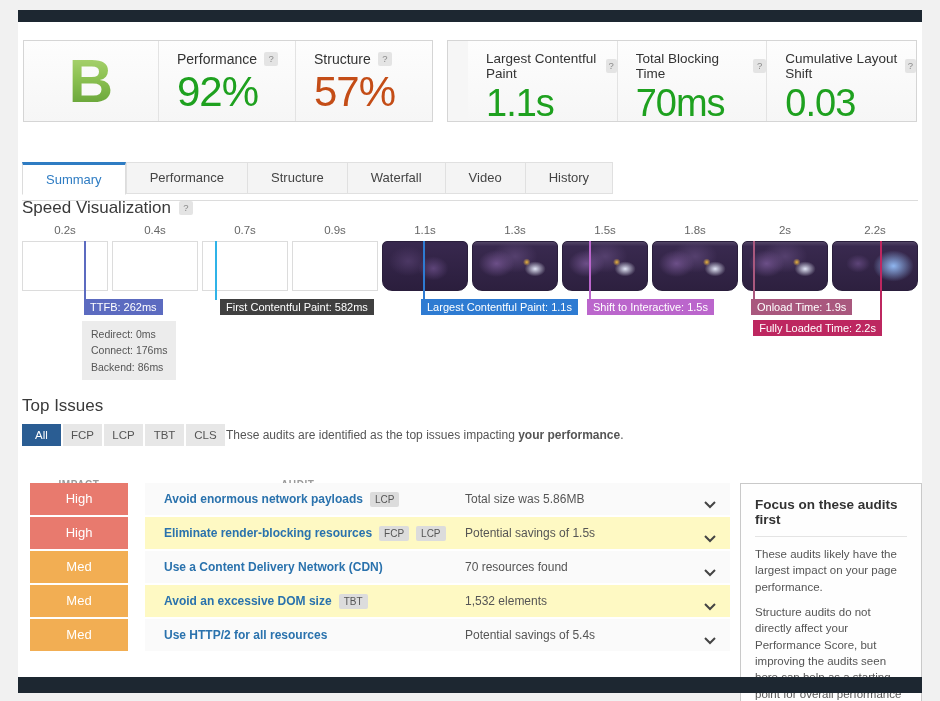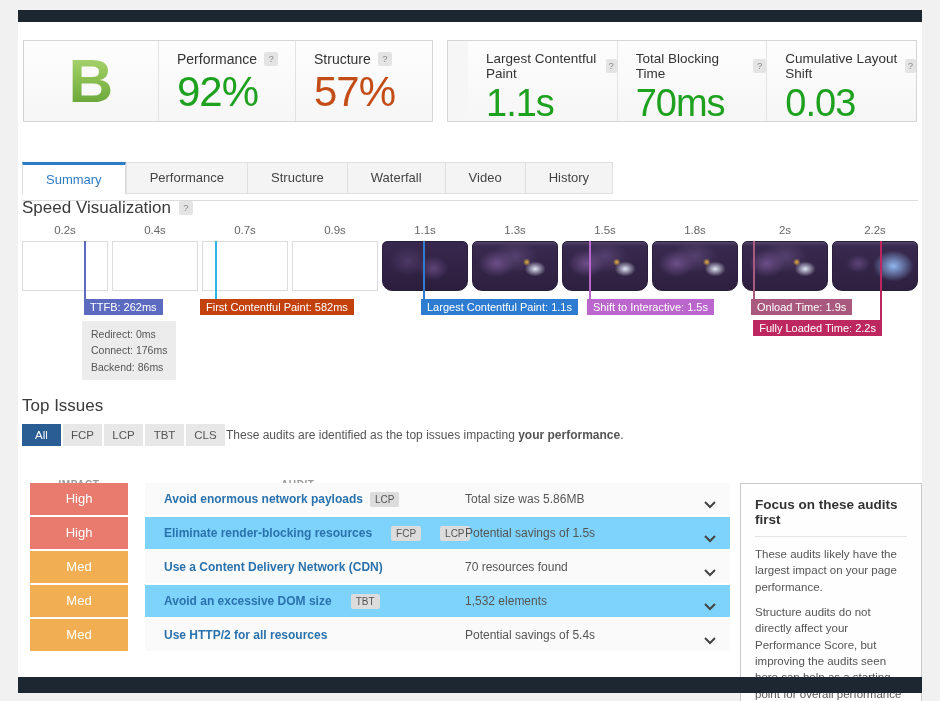--- a/index.html
+++ b/index.html
@@ -87,21 +87,21 @@
   .col-head { position:absolute; top:468px; font-size:10px; font-weight:bold; letter-spacing:0.6px; color:#9a9a9a;margin-top:11px; }
   .col-head.impact { left:30px; width:98px; text-align:center; }
   .col-head.audit { left:281px; }
 
   .issue-row { position:absolute; left:30px; width:700px; height:32px; display:flex; }
   .impact-cell { width:98px; height:32px; color:#fff; font-size:13px; text-align:center; line-height:32px; }
   .impact-high { background:#e87a6e; }
   .impact-med { background:#f2ae53; }
   .row-body { position:relative; margin-left:17px; flex:1; display:flex; align-items:center; padding-left:19px; }
   .row-light { background:#fafafa; }
-  .row-dark { background:#7dd3fc;gap:12px; }
+  .row-dark { background:#fef9c3; }
   .audit-link { font-size:12px; font-weight:bold; color:#2a72ad; text-decoration:none; cursor:pointer; }
   .tag { display:inline-block; margin-left:7px; padding:2px 5px; background:#dcdcdc; color:#555;
     font-size:10px; border-radius:2px; }
   .detail { position:absolute; left:320px; font-size:12px; color:#555; }
   .chev { position:absolute; right:14px; top:12px; cursor:pointer; }
 
   
   .focus { position:absolute; left:740px; top:483px; width:182px; background:#fefefe;
     border:1px solid #c9c9c9; padding:13px 14px 12px; }
   .focus h3 { font-size:13.5px; font-weight:bold; color:#333; padding-bottom:9px; border-bottom:1px solid #e4e4e4; }
@@ -195,21 +195,21 @@
   <div class="thumb purple final" style="left:832px"></div>
 
   <div class="mline" style="left:84px;  background:#5c6bc0"></div>
   <div class="mline" style="left:215px; background:#2fb3e8"></div>
   <div class="mline" style="left:423px; background:#2e7bd2"></div>
   <div class="mline" style="left:589px; background:#bb66cc"></div>
   <div class="mline" style="left:753px; background:#a9587e"></div>
   <div class="mline" style="left:880px; height:80px; background:#bd2760"></div>
 
   <div class="mlabel" style="left:84px;  background:#5c6bc0">TTFB: 262ms</div>
-  <div class="mlabel" style="left:200px; background:#c2410c">First Contentful Paint: 582ms</div>
+  <div class="mlabel" style="left:220px; background:#404040">First Contentful Paint: 582ms</div>
   <div class="mlabel" style="left:421px; background:#2e7bd2">Largest Contentful Paint: 1.1s</div>
   <div class="mlabel" style="left:587px; background:#bb66cc">Shift to Interactive: 1.5s</div>
   <div class="mlabel" style="left:751px; background:#a9587e">Onload Time: 1.9s</div>
   <div class="mlabel row2" style="right:58px; background:#bd2760">Fully Loaded Time: 2.2s</div>
 
   <div class="ttfb-box">
     <div>Redirect: 0ms</div>
     <div>Connect: 176ms</div>
     <div>Backend: 86ms</div>
   </div>

